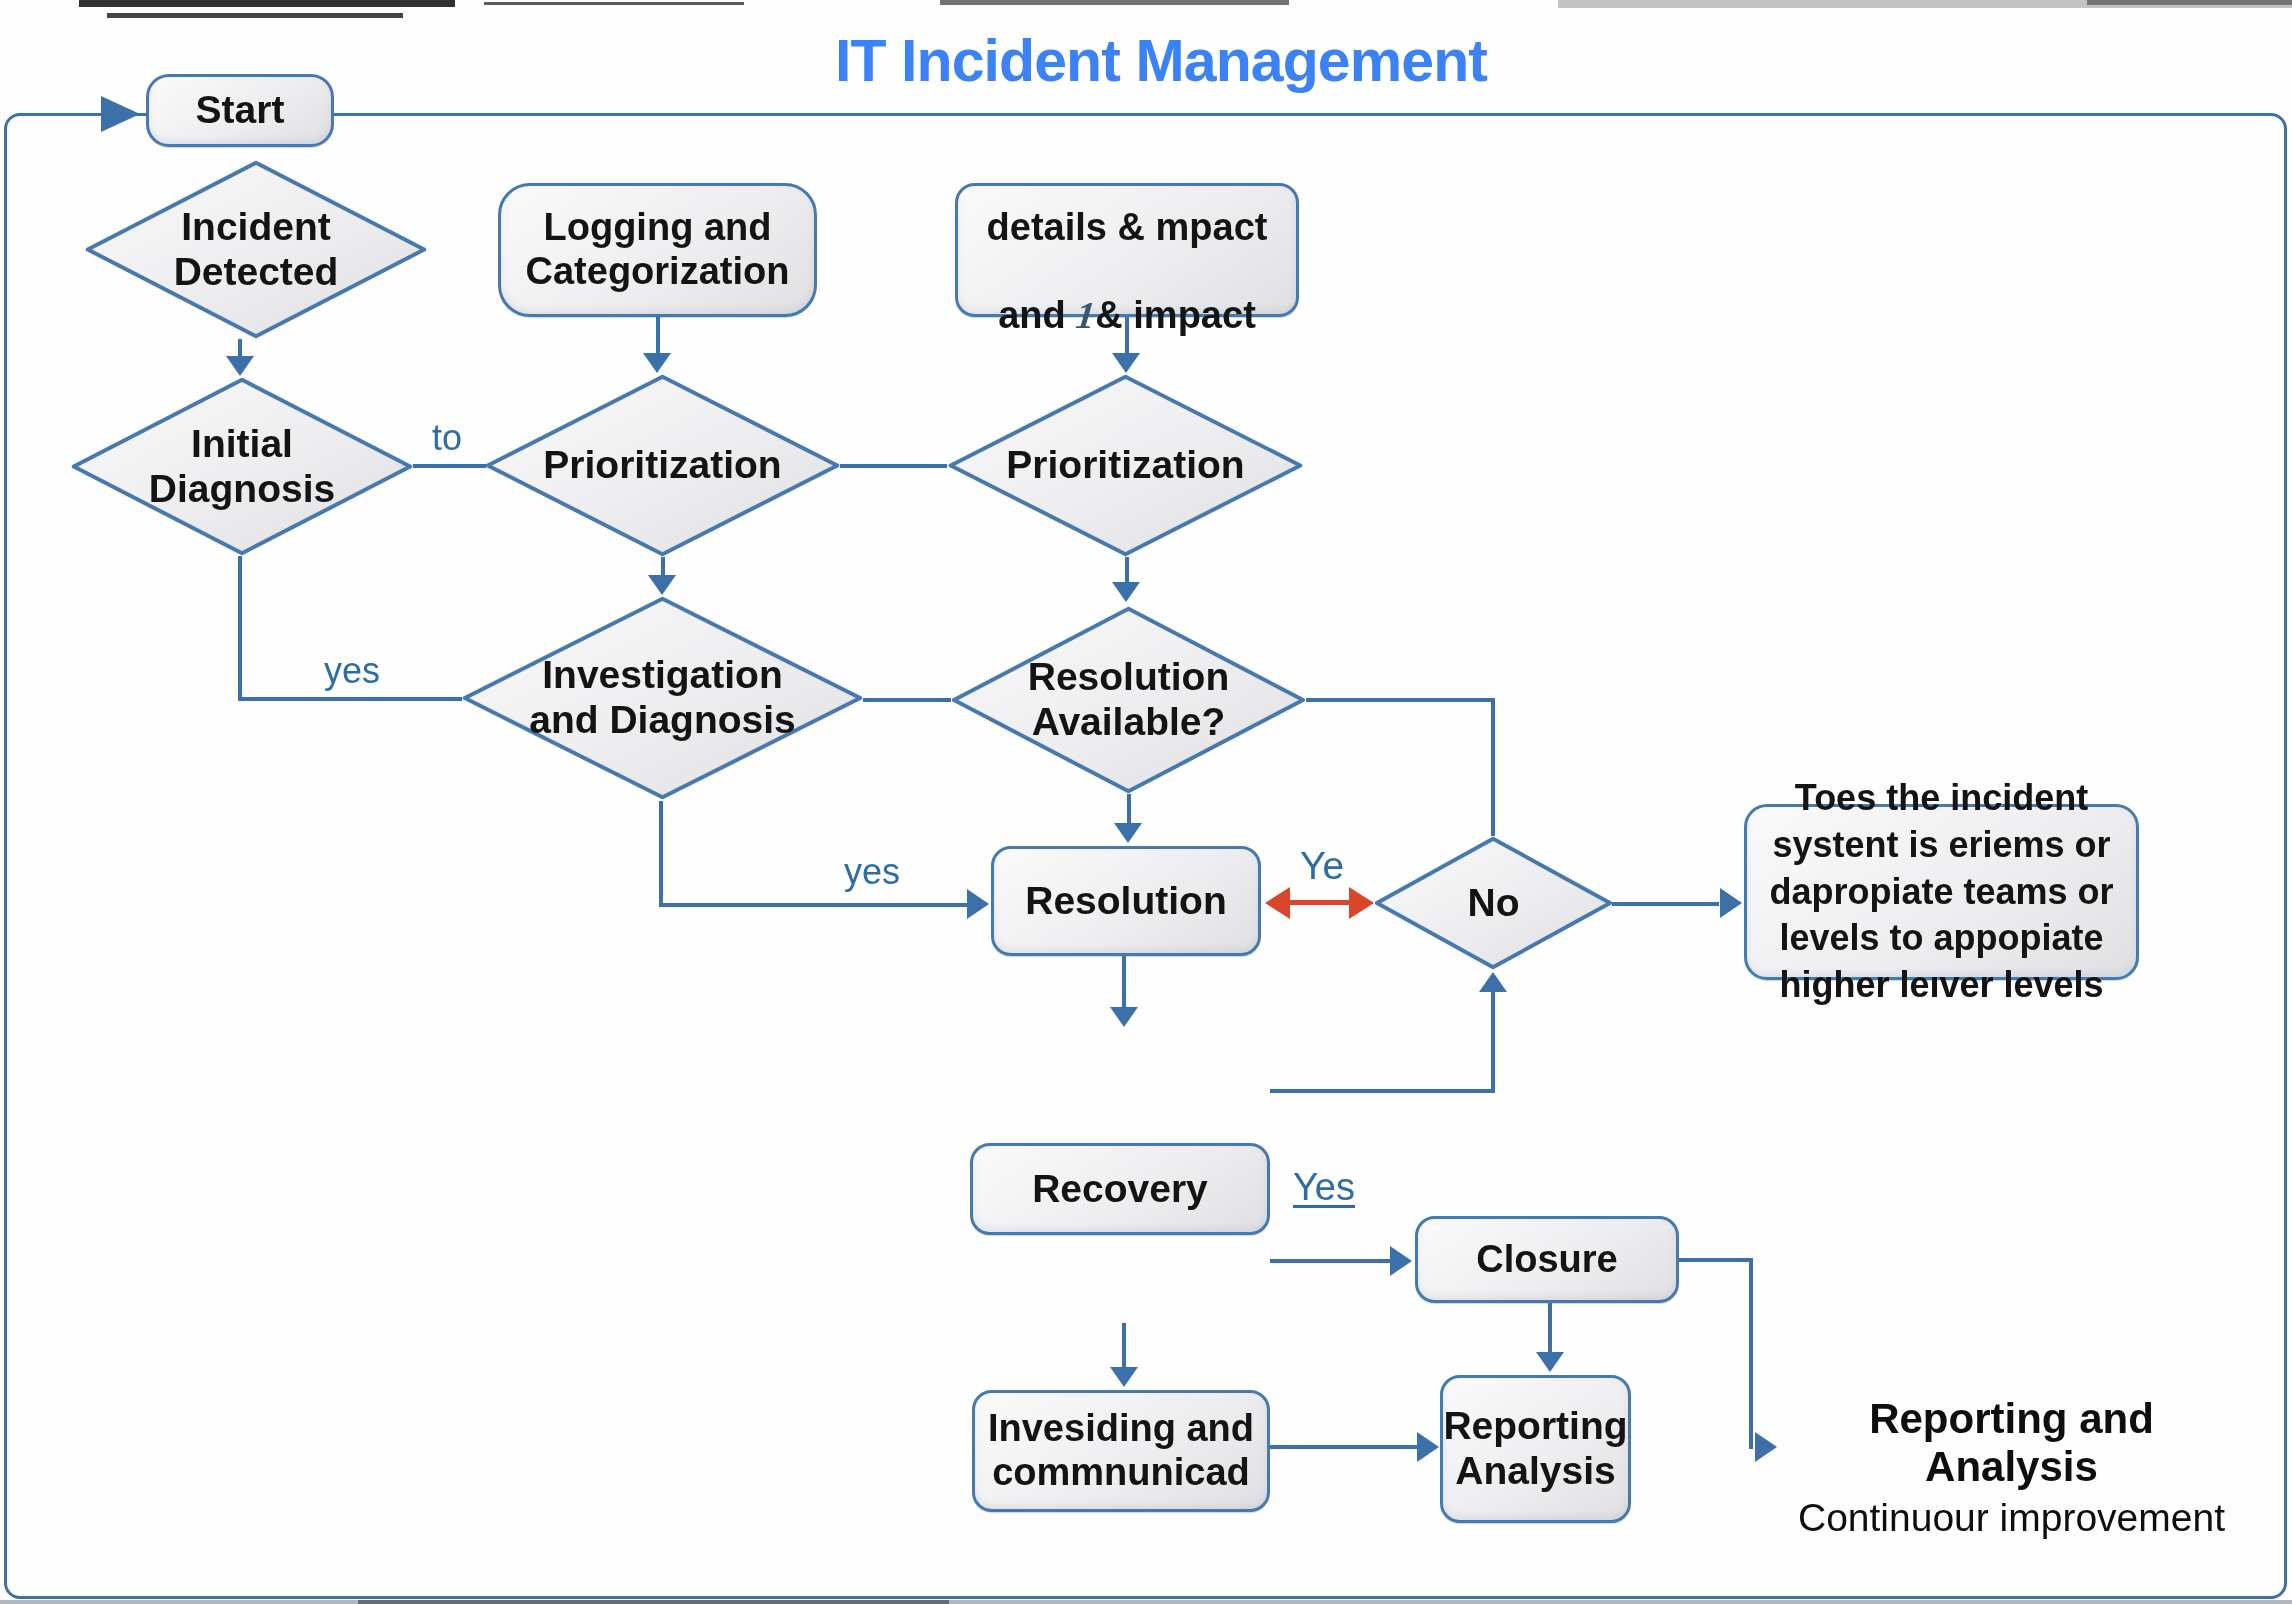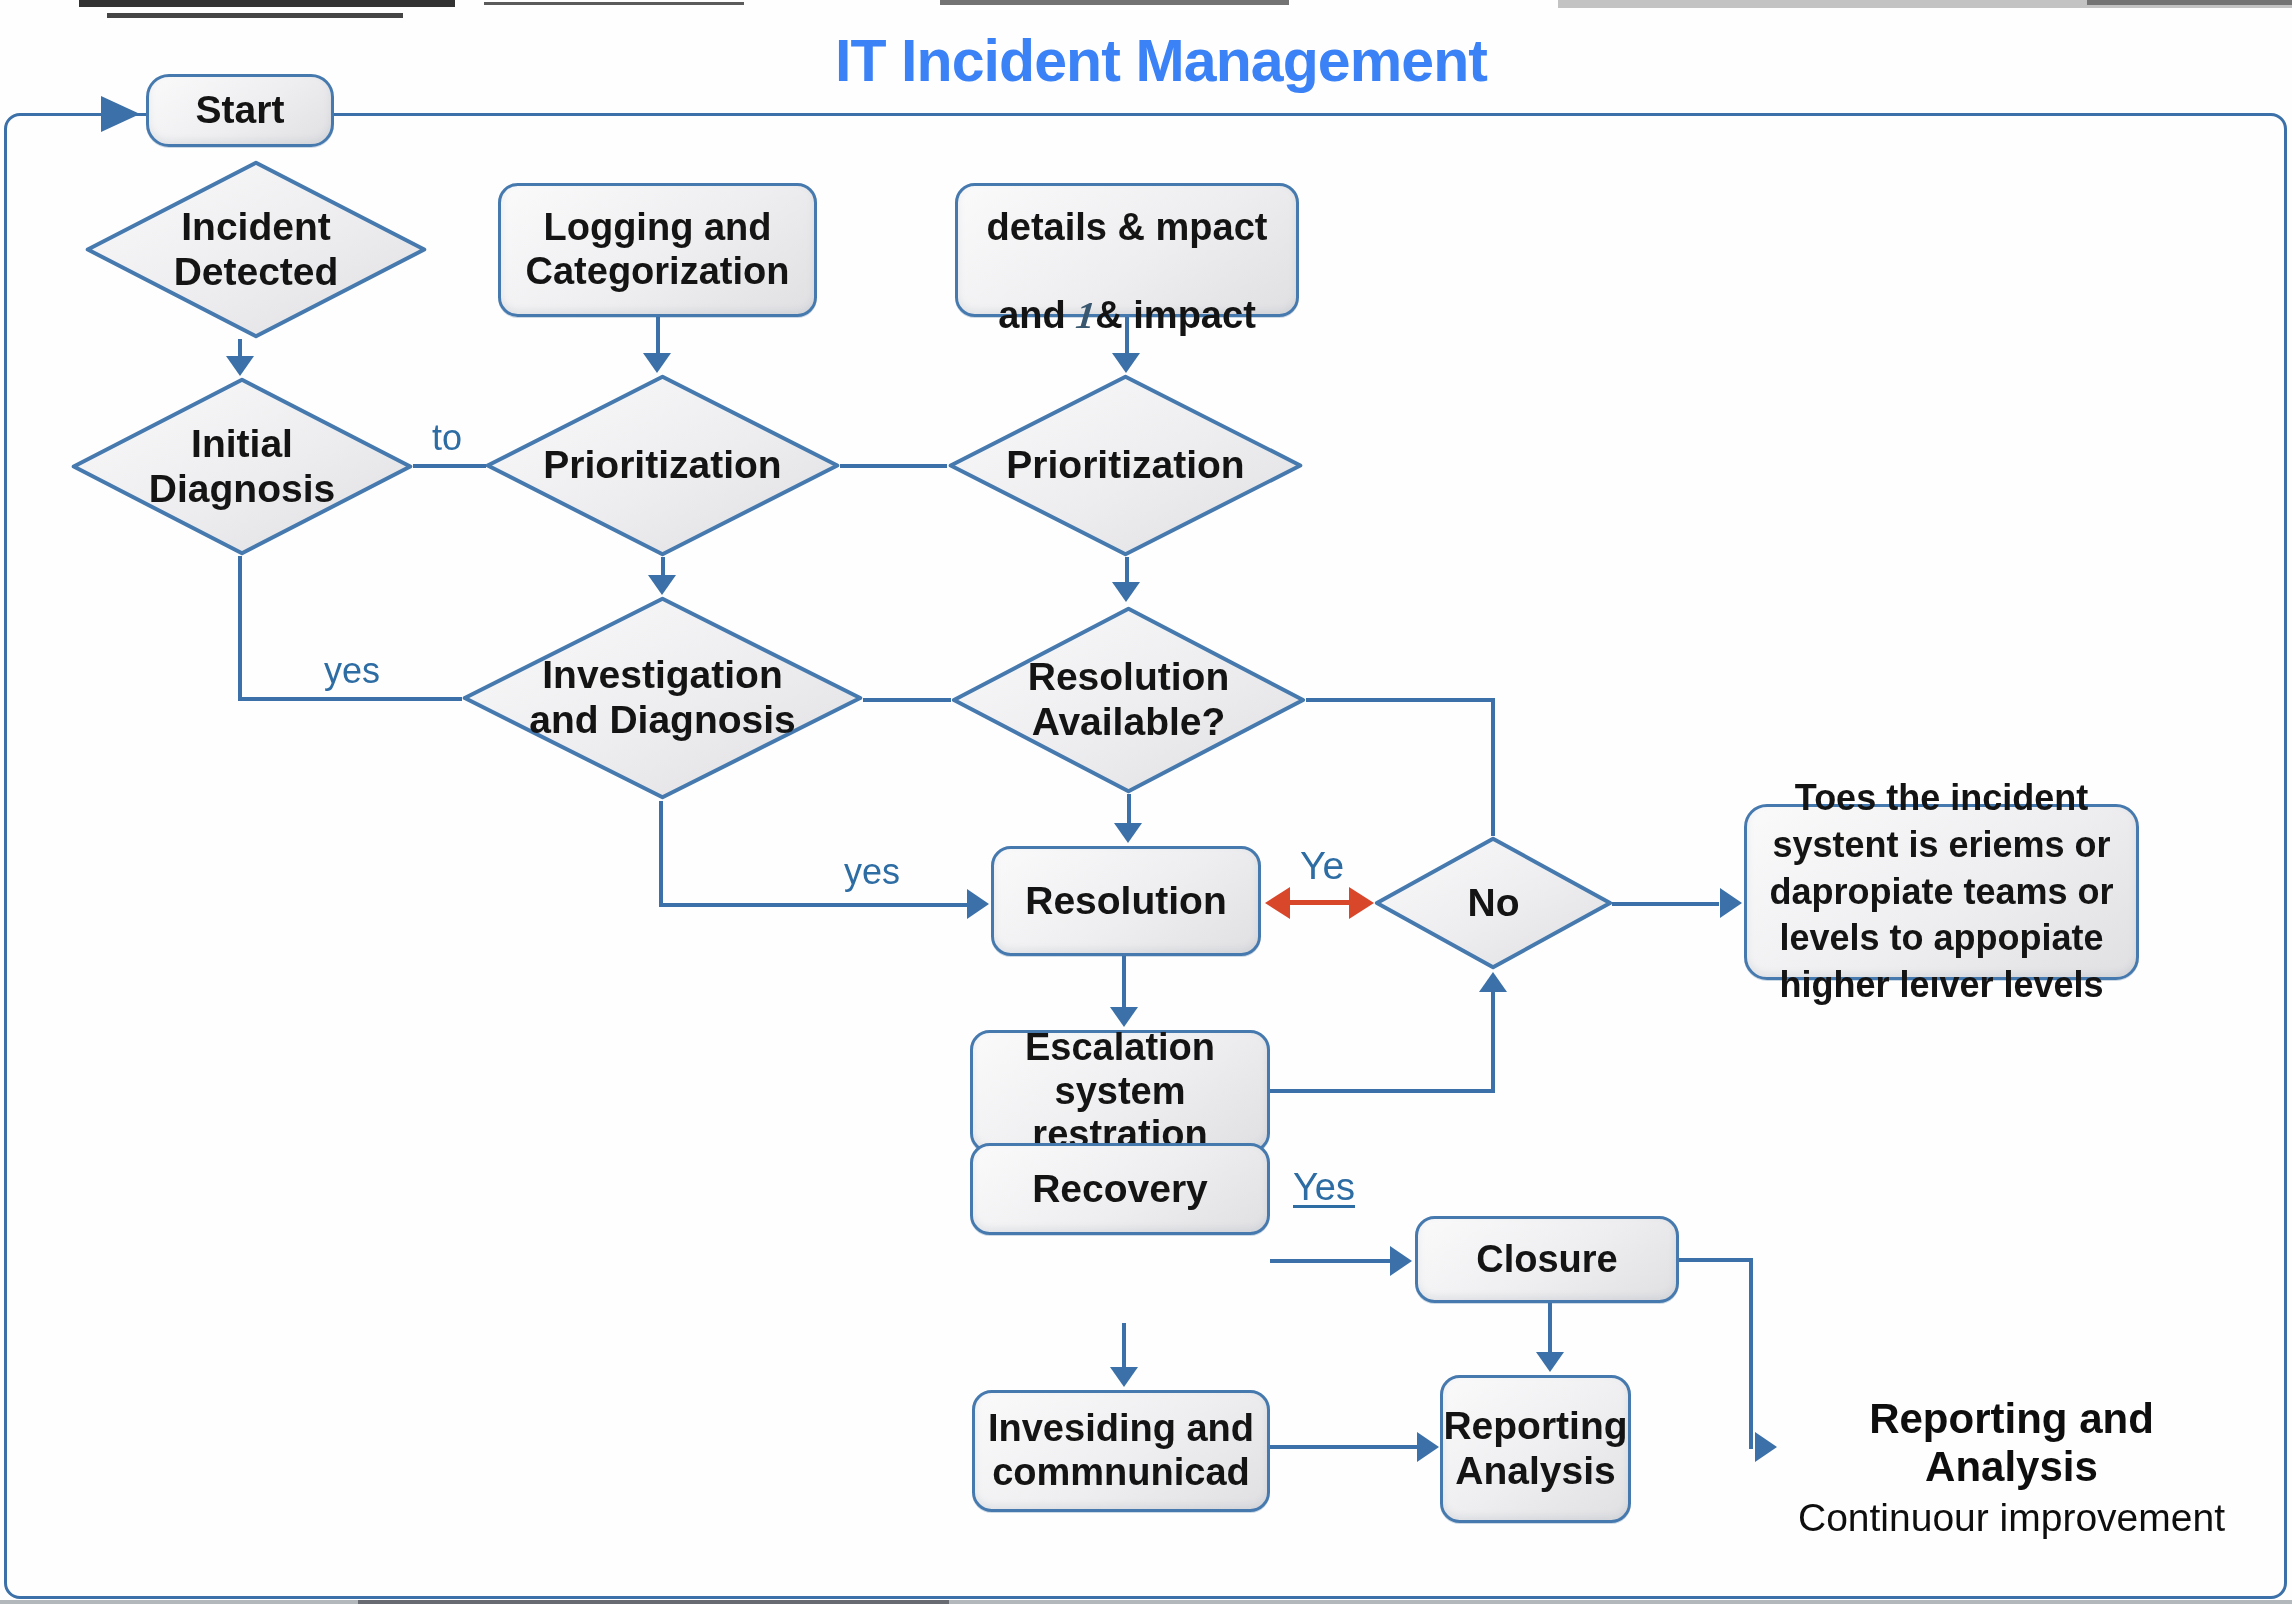--- a/index.html
+++ b/index.html
@@ -102,21 +102,21 @@
   <div class="arr-d" style="left:226px;top:356px;"></div>
 
   <div class="diamond" style="left:71px;top:377px;width:342px;height:179px;">
     <svg viewBox="0 0 382 200">
         <polygon points="191,3 379,100 191,197 3,100" fill="url(#g1)" stroke="#4679ae" stroke-width="4" stroke-linejoin="round" vector-effect="non-scaling-stroke"></polygon>
       </svg>
     <div class="node-label" style="font-size:39px">Initial
 Diagnosis</div>
   </div>
 
-  <div class="box" style="left:498px;top:183px;width:319px;height:134px;">
+  <div class="box" style="left:498px;top:183px;width:319px;height:134px;border-radius:32px;">
     <div class="node-label" style="font-size:38px">Logging and
 Categorization</div>
   </div>
 
   <div class="box" style="left:955px;top:183px;width:344px;height:134px;">
     <div class="node-label" style="font-size:38px">
       <span>details &amp; mpact</span><br>
       <span>and </span><span class="glyph-one">1</span><span>&amp; impact</span>
     </div>
   </div>
@@ -207,24 +207,20 @@
     <div class="node-label" style="font-size:36px;line-height:1.3;font-weight:600">Toes the incident
 systent is eriems or
 dapropiate teams or
 levels to appopiate
 higher leıver levels</div>
   </div>
 
   <div class="vline" style="left:1122px;top:956px;height:52px;"></div>
   <div class="arr-d" style="left:1110px;top:1007px;"></div>
 
-  <div class="box" style="left:970px;top:1030px;width:300px;height:123px;">
-    <div class="node-label" style="font-size:38px">Escalation
-system restration</div>
-  </div>
 
   <div class="hline" style="left:1270px;top:1089px;width:225px;"></div>
   <div class="vline" style="left:1491px;top:990px;height:103px;"></div>
   <div class="arr-u" style="left:1479px;top:972px;"></div>
 
   <div class="vline" style="left:1122px;top:1153px;height:39px;"></div>
   <div class="arr-d" style="left:1110px;top:1189px;"></div>
 
   <div class="box" style="left:970px;top:1143px;width:300px;height:92px;">
     <div class="node-label" style="font-size:39px">Recovery</div>

